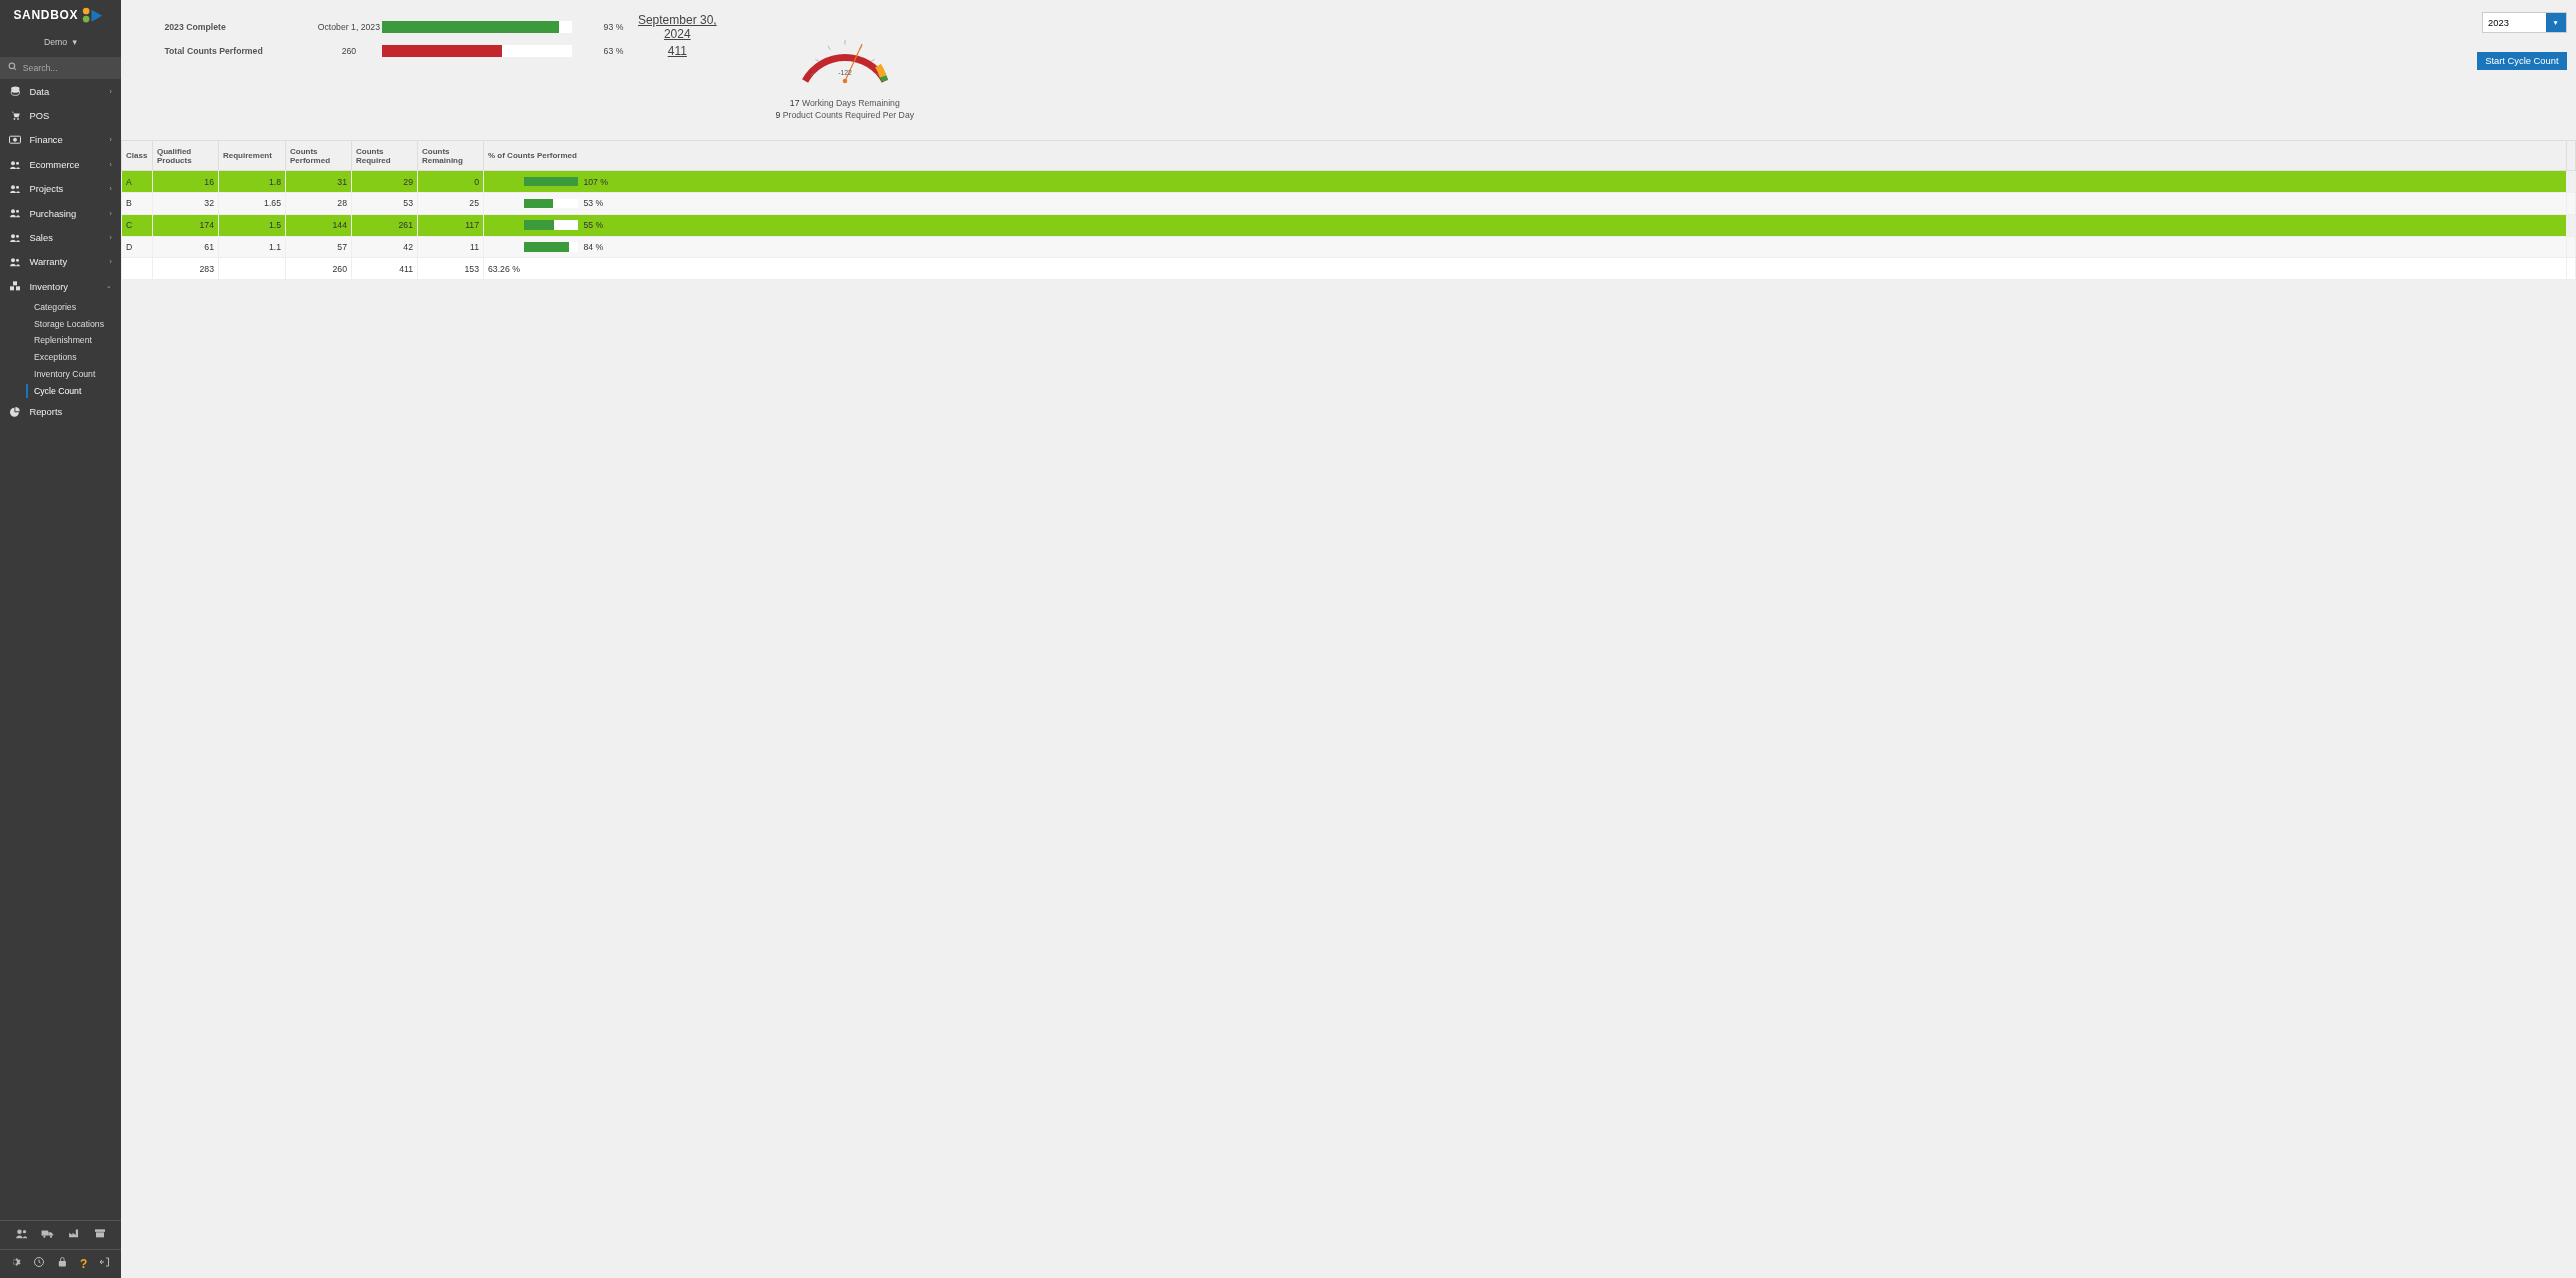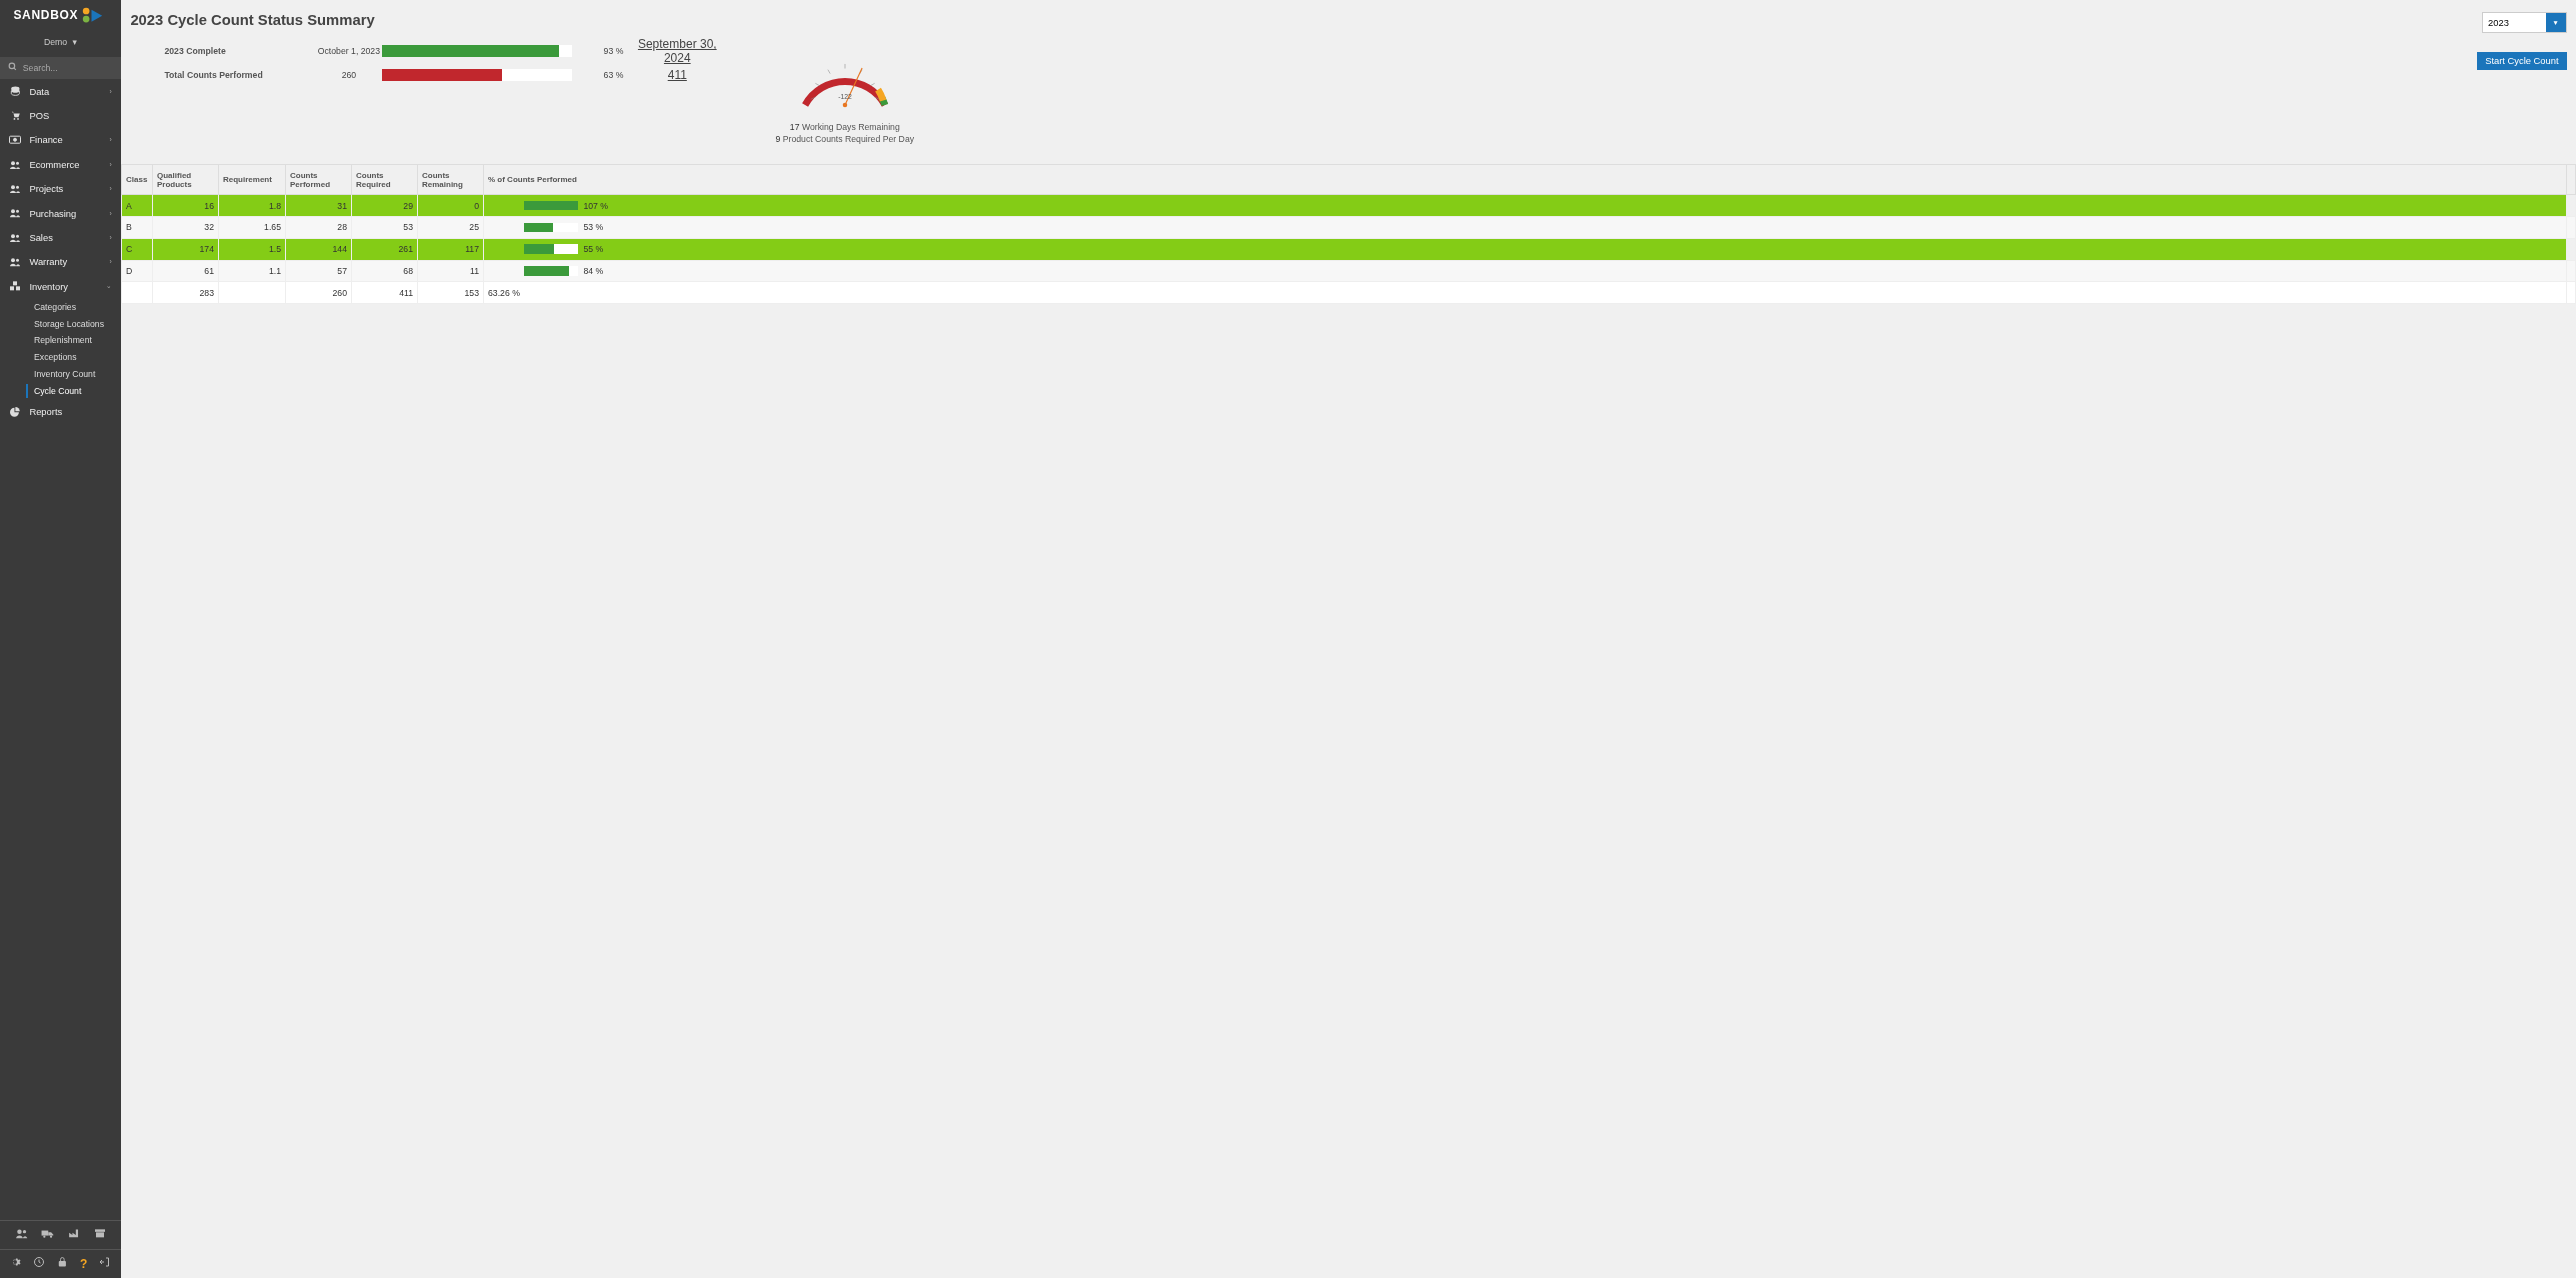--- a/index.html
+++ b/index.html
@@ -250,21 +250,20 @@
             <path d="M14 4h5v16h-5"></path>
             <path d="M10 12H2m0 0l4-4m-4 4l4 4"></path>
           </svg></span>
     </div>
   </div>
 
   <div class="main">
     <div class="header-area">
       <div style="display:flex; align-items:flex-start;">
         <div style="flex:1;">
-          <div class="page-title">2023 Cycle Count Status Summary</div>
           <div class="top-summary">
             <div class="summary-left">
               <div class="summary-row">
                 <span class="summary-label">2023 Complete</span>
                 <span class="summary-val">October 1, 2023</span>
                 <div class="bar-wrap">
                     <div class="fill" id="bar1" style="width: 93%; background: rgb(59, 154, 59);"></div>
                   </div>
                 <span class="pct-col">93 %</span>
                 <span class="extra-col">September 30, 2024</span>
@@ -386,21 +385,21 @@
                   <span>55 %</span>
                 </div>
               </td>
               <td class="scroll-col"></td>
             </tr>
             <tr class="even">
               <td>D</td>
               <td class="num">61</td>
               <td class="num">1.1</td>
               <td class="num">57</td>
-              <td class="num">68</td>
+              <td class="num">42</td>
               <td class="num">11</td>
               <td>
                 <div class="pct-cell">
                   <div class="mini-bar">
                     <div class="fill" style="width:84%"></div>
                   </div>
                   <span>84 %</span>
                 </div>
               </td>
               <td class="scroll-col"></td>

